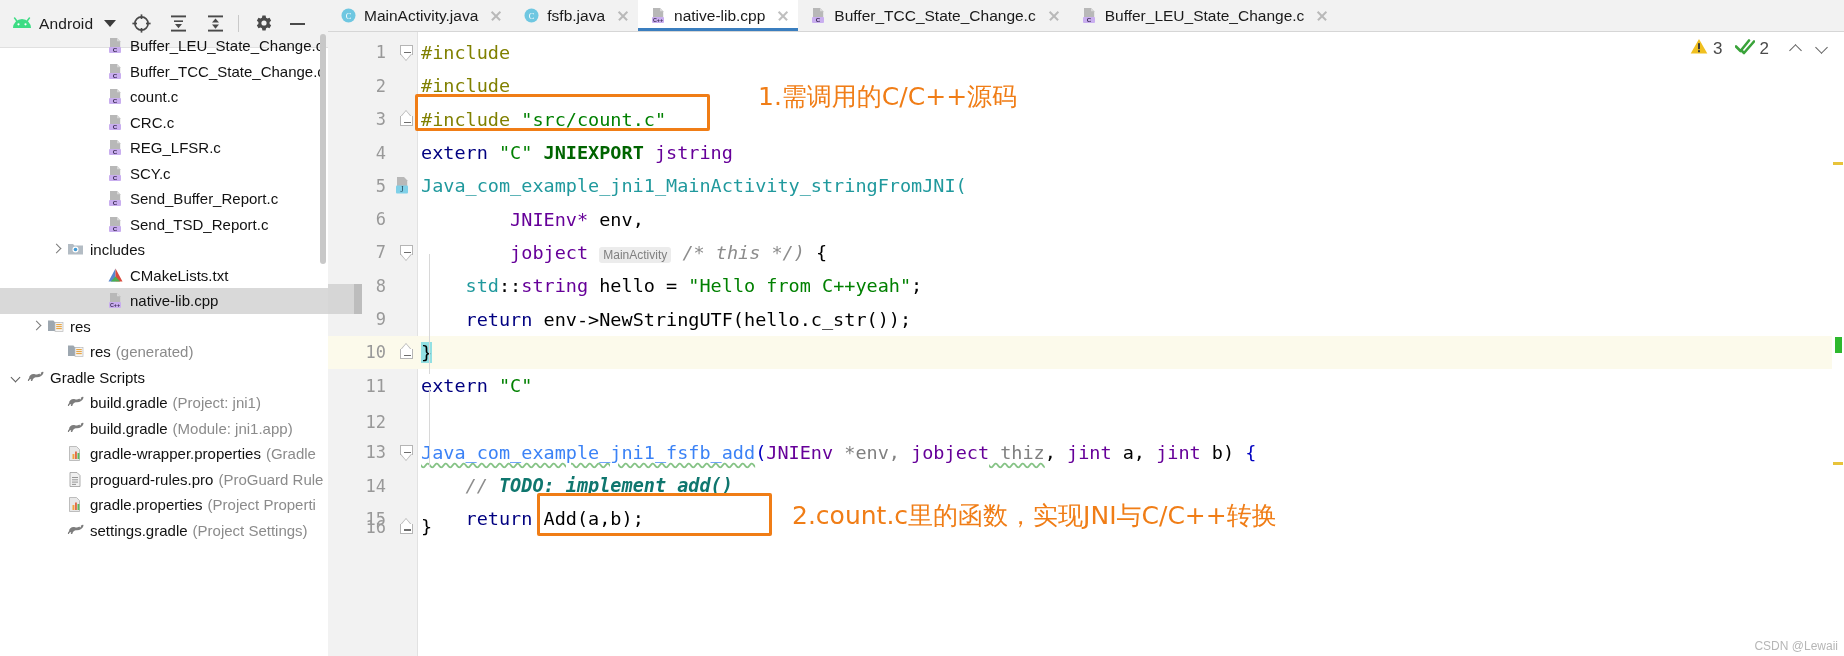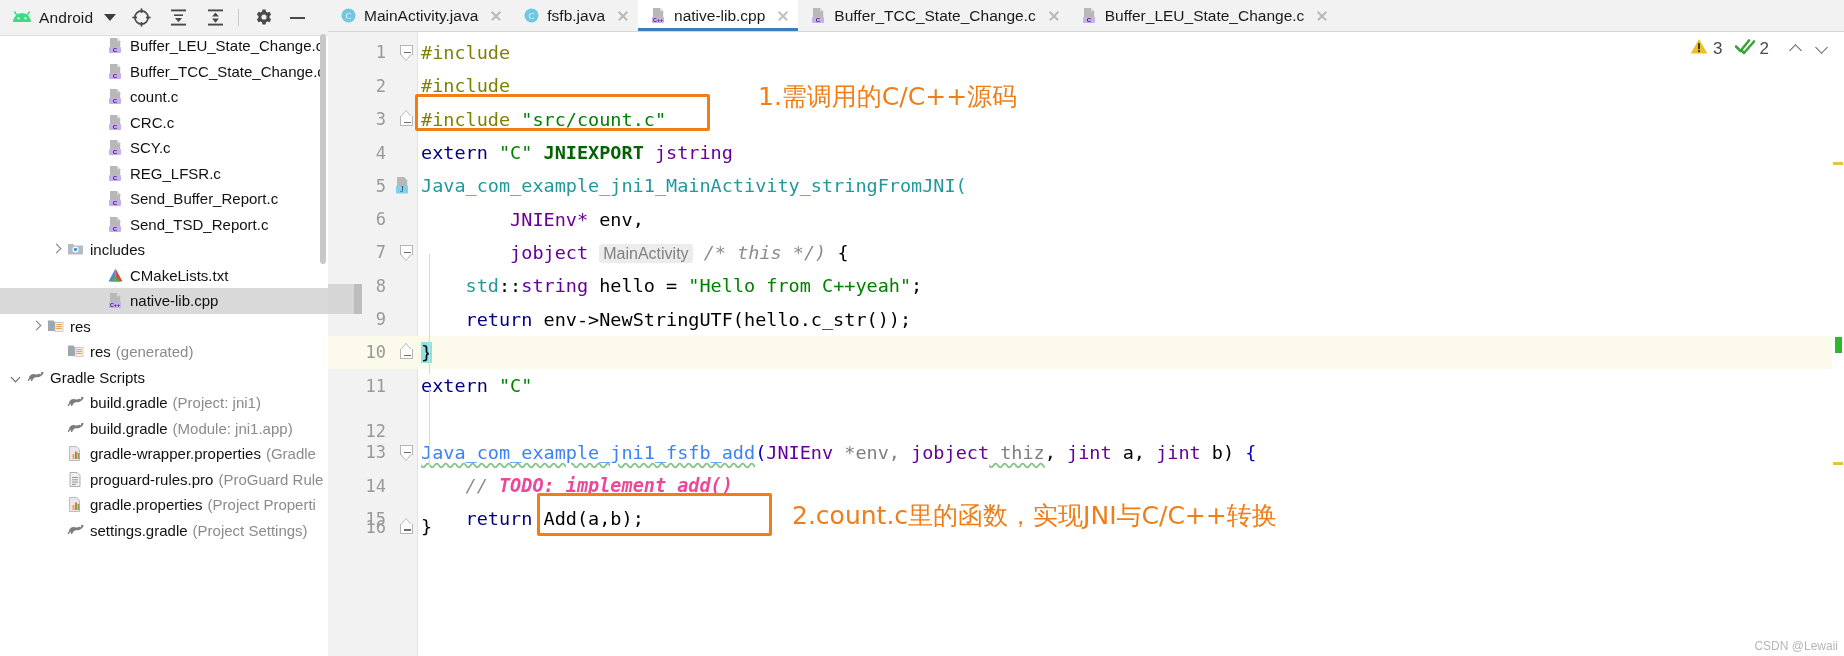--- a/index.html
+++ b/index.html
@@ -18,21 +18,21 @@
 
   
   #left-pane {
     position: absolute; left: 0; top: 0;
     width: 328px; height: 656px;
     background: #ffffff;
     overflow: hidden;
   }
   #project-toolbar {
     position: relative;
-    height: 36px;
+    height: 48px;
     background: #f2f2f2;
     border-bottom: 1px solid #e0e0e0;
     display: flex; align-items: center;
     padding-left: 12px;
     gap: 0px;
   }
   .android-logo {
     width: 20px; height: 14px;
     margin-right: 7px;
     display: flex; align-items: center; justify-content: center;
@@ -279,30 +279,30 @@
   .t-pre     { color: #808000; }
   .t-str     { color: #008000; }
   .t-kw2     { color: #000080; }
   .t-type    { color: #20999d; }
   .t-purple  { color: #660099; }
   .t-blue    { color: #0000c0; }
   .t-macro   { color: #006400; font-weight: bold; }
   .t-fn      { color: #3b82f6; }
   .t-gray    { color: #808080; }
   .t-comment { color: #8c8c8c; font-style: italic; }
-  .t-todo    { color: #ec4899; font-style: italic; font-weight: bold; }
+  .t-todo    { color: #0f766e; font-style: italic; font-weight: bold; }
   .t-plain   { color: #000000; }
   .brace-hl  { background: #93e0e3; }
   .inlay {
     background: #ececec;
     color: #808080;
     border-radius: 3px;
     padding: 1px 4px;
     font-family: "Liberation Sans", sans-serif;
-    font-size: 16px;
+    font-size: 12px;
   }
   .squiggle {
     text-decoration: underline wavy #86c386;
     text-underline-offset: 3px;
   }
 
   
   .j-marker {
     position: absolute;
     left: 66px;
@@ -506,31 +506,31 @@
           <span class="tree-label">CRC.c</span>
         </div>
         <div class="tree-row">
           <span class="tw-arrow" style="margin-left: 90px;"></span>
           <span class="tree-icon" style="display: inline-block; width: 17px; height: 17px; position: relative;"><svg width="17" height="17" viewBox="0 0 17 17">
       <path d="M3 1 h7 l3.2 3.2 V11 H3 Z" fill="#b8b8b8"></path>
       <path d="M10 1 l3.2 3.2 h-3.2 Z" fill="#d8d8d8"></path>
       <rect x="2" y="10" width="12" height="6" rx="1" fill="#c9aeef"></rect>
       <text x="8" y="14.8" font-size="6.2" fill="#3b2a55" text-anchor="middle" font-family="Liberation Sans, sans-serif" font-weight="bold">C</text>
     </svg></span>
+          <span class="tree-label">REG_LFSR.c</span>
+        </div>
+        <div class="tree-row">
+          <span class="tw-arrow" style="margin-left: 90px;"></span>
+          <span class="tree-icon" style="display: inline-block; width: 17px; height: 17px; position: relative;"><svg width="17" height="17" viewBox="0 0 17 17">
+      <path d="M3 1 h7 l3.2 3.2 V11 H3 Z" fill="#b8b8b8"></path>
+      <path d="M10 1 l3.2 3.2 h-3.2 Z" fill="#d8d8d8"></path>
+      <rect x="2" y="10" width="12" height="6" rx="1" fill="#c9aeef"></rect>
+      <text x="8" y="14.8" font-size="6.2" fill="#3b2a55" text-anchor="middle" font-family="Liberation Sans, sans-serif" font-weight="bold">C</text>
+    </svg></span>
           <span class="tree-label">SCY.c</span>
-        </div>
-        <div class="tree-row">
-          <span class="tw-arrow" style="margin-left: 90px;"></span>
-          <span class="tree-icon" style="display: inline-block; width: 17px; height: 17px; position: relative;"><svg width="17" height="17" viewBox="0 0 17 17">
-      <path d="M3 1 h7 l3.2 3.2 V11 H3 Z" fill="#b8b8b8"></path>
-      <path d="M10 1 l3.2 3.2 h-3.2 Z" fill="#d8d8d8"></path>
-      <rect x="2" y="10" width="12" height="6" rx="1" fill="#c9aeef"></rect>
-      <text x="8" y="14.8" font-size="6.2" fill="#3b2a55" text-anchor="middle" font-family="Liberation Sans, sans-serif" font-weight="bold">C</text>
-    </svg></span>
-          <span class="tree-label">REG_LFSR.c</span>
         </div>
         <div class="tree-row">
           <span class="tw-arrow" style="margin-left: 90px;"></span>
           <span class="tree-icon" style="display: inline-block; width: 17px; height: 17px; position: relative;"><svg width="17" height="17" viewBox="0 0 17 17">
       <path d="M3 1 h7 l3.2 3.2 V11 H3 Z" fill="#b8b8b8"></path>
       <path d="M10 1 l3.2 3.2 h-3.2 Z" fill="#d8d8d8"></path>
       <rect x="2" y="10" width="12" height="6" rx="1" fill="#c9aeef"></rect>
       <text x="8" y="14.8" font-size="6.2" fill="#3b2a55" text-anchor="middle" font-family="Liberation Sans, sans-serif" font-weight="bold">C</text>
     </svg></span>
           <span class="tree-label">Send_Buffer_Report.c</span>
@@ -734,21 +734,21 @@
       <path d="M3 1 h7 l3.2 3.2 V10 H3 Z" fill="#b8b8b8"></path>
       <rect x="2" y="9.5" width="12" height="8" rx="1" fill="#7fd0e8"></rect>
       <text x="8" y="16.2" font-size="7.5" fill="#17384a" text-anchor="middle" font-family="Liberation Serif, serif">J</text>
     </svg></span><span class="codetext"><span class="t-type">Java_com_example_jni1_MainActivity_stringFromJNI(</span></span></div>
           <div class="code-line" style="top: 170.5px;"><span class="ln">6</span><span class="codetext">        <span class="t-purple">JNIEnv*</span><span class="t-plain"> env,</span></span></div>
           <div class="code-line" style="top: 203.8px;"><span class="ln">7</span><span class="fold tip"><span class="box"></span><span class="box2"></span></span><span class="codetext">        <span class="t-purple">jobject</span> <span class="inlay">MainActivity</span> <span class="t-comment">/* this */)</span> <span class="t-plain">{</span></span></div>
           <div class="code-line" style="top: 237.1px;"><span class="ln">8</span><span class="codetext">    <span class="t-type">std</span><span class="t-plain">::</span><span class="t-purple">string</span><span class="t-plain"> hello = </span><span class="t-str">"Hello from C++yeah"</span><span class="t-plain">;</span></span></div>
           <div class="code-line" style="top: 270.4px;"><span class="ln">9</span><span class="codetext">    <span class="t-kw2">return</span><span class="t-plain"> env-&gt;NewStringUTF(hello.c_str());</span></span></div>
           <div class="code-line caret-line" style="top: 303.7px;"><span class="ln">10</span><span class="fold end"><span class="box"></span><span class="box2"></span></span><span class="codetext"><span class="brace-hl t-plain">}</span></span></div>
           <div class="code-line" style="top: 337px;"><span class="ln">11</span><span class="codetext"><span class="t-kw2">extern</span> <span class="t-str">"C"</span></span></div>
-          <div class="code-line" style="top: 382px;"><span class="ln">12</span></div>
+          <div class="code-line" style="top: 373px;"><span class="ln">12</span></div>
           <div class="code-line" style="top: 403.6px;"><span class="ln">13</span><span class="fold tip"><span class="box"></span><span class="box2"></span></span><span class="codetext"><span class="t-fn squiggle">Java_com_example_jni1_fsfb_add</span><span class="t-blue">(</span><span class="t-purple">JNIEnv</span><span class="t-gray"> *env, </span><span class="t-purple">jobject</span><span class="t-gray squiggle"> thiz</span><span class="t-plain">, </span><span class="t-purple">jint</span><span class="t-plain"> a, </span><span class="t-purple">jint</span><span class="t-plain"> b) </span><span class="t-blue">{</span></span></div>
           <div class="code-line" style="top: 436.9px;"><span class="ln">14</span><span class="codetext">    <span class="t-comment">// </span><span class="t-todo">TODO: implement add()</span></span></div>
           <div class="code-line" style="top: 470.2px;"><span class="ln">15</span><span class="codetext">    <span class="t-kw2">return</span><span class="t-plain"> Add(a,b);</span></span></div>
           <div class="code-line" style="top: 478px;"><span class="ln">16</span><span class="fold end"><span class="box"></span><span class="box2"></span></span><span class="codetext"><span class="t-plain">}</span></span></div>
         </div>
 
       <div class="indent-guide" style="left:101px; top:222px; height:120px;"></div>
       <div class="indent-guide" style="left:101px; top:355px; height:80px;"></div>
 
       <div class="anno-box" id="anno-box-1" style="left:87px; top:62px; width:295px; height:37px;"></div>

